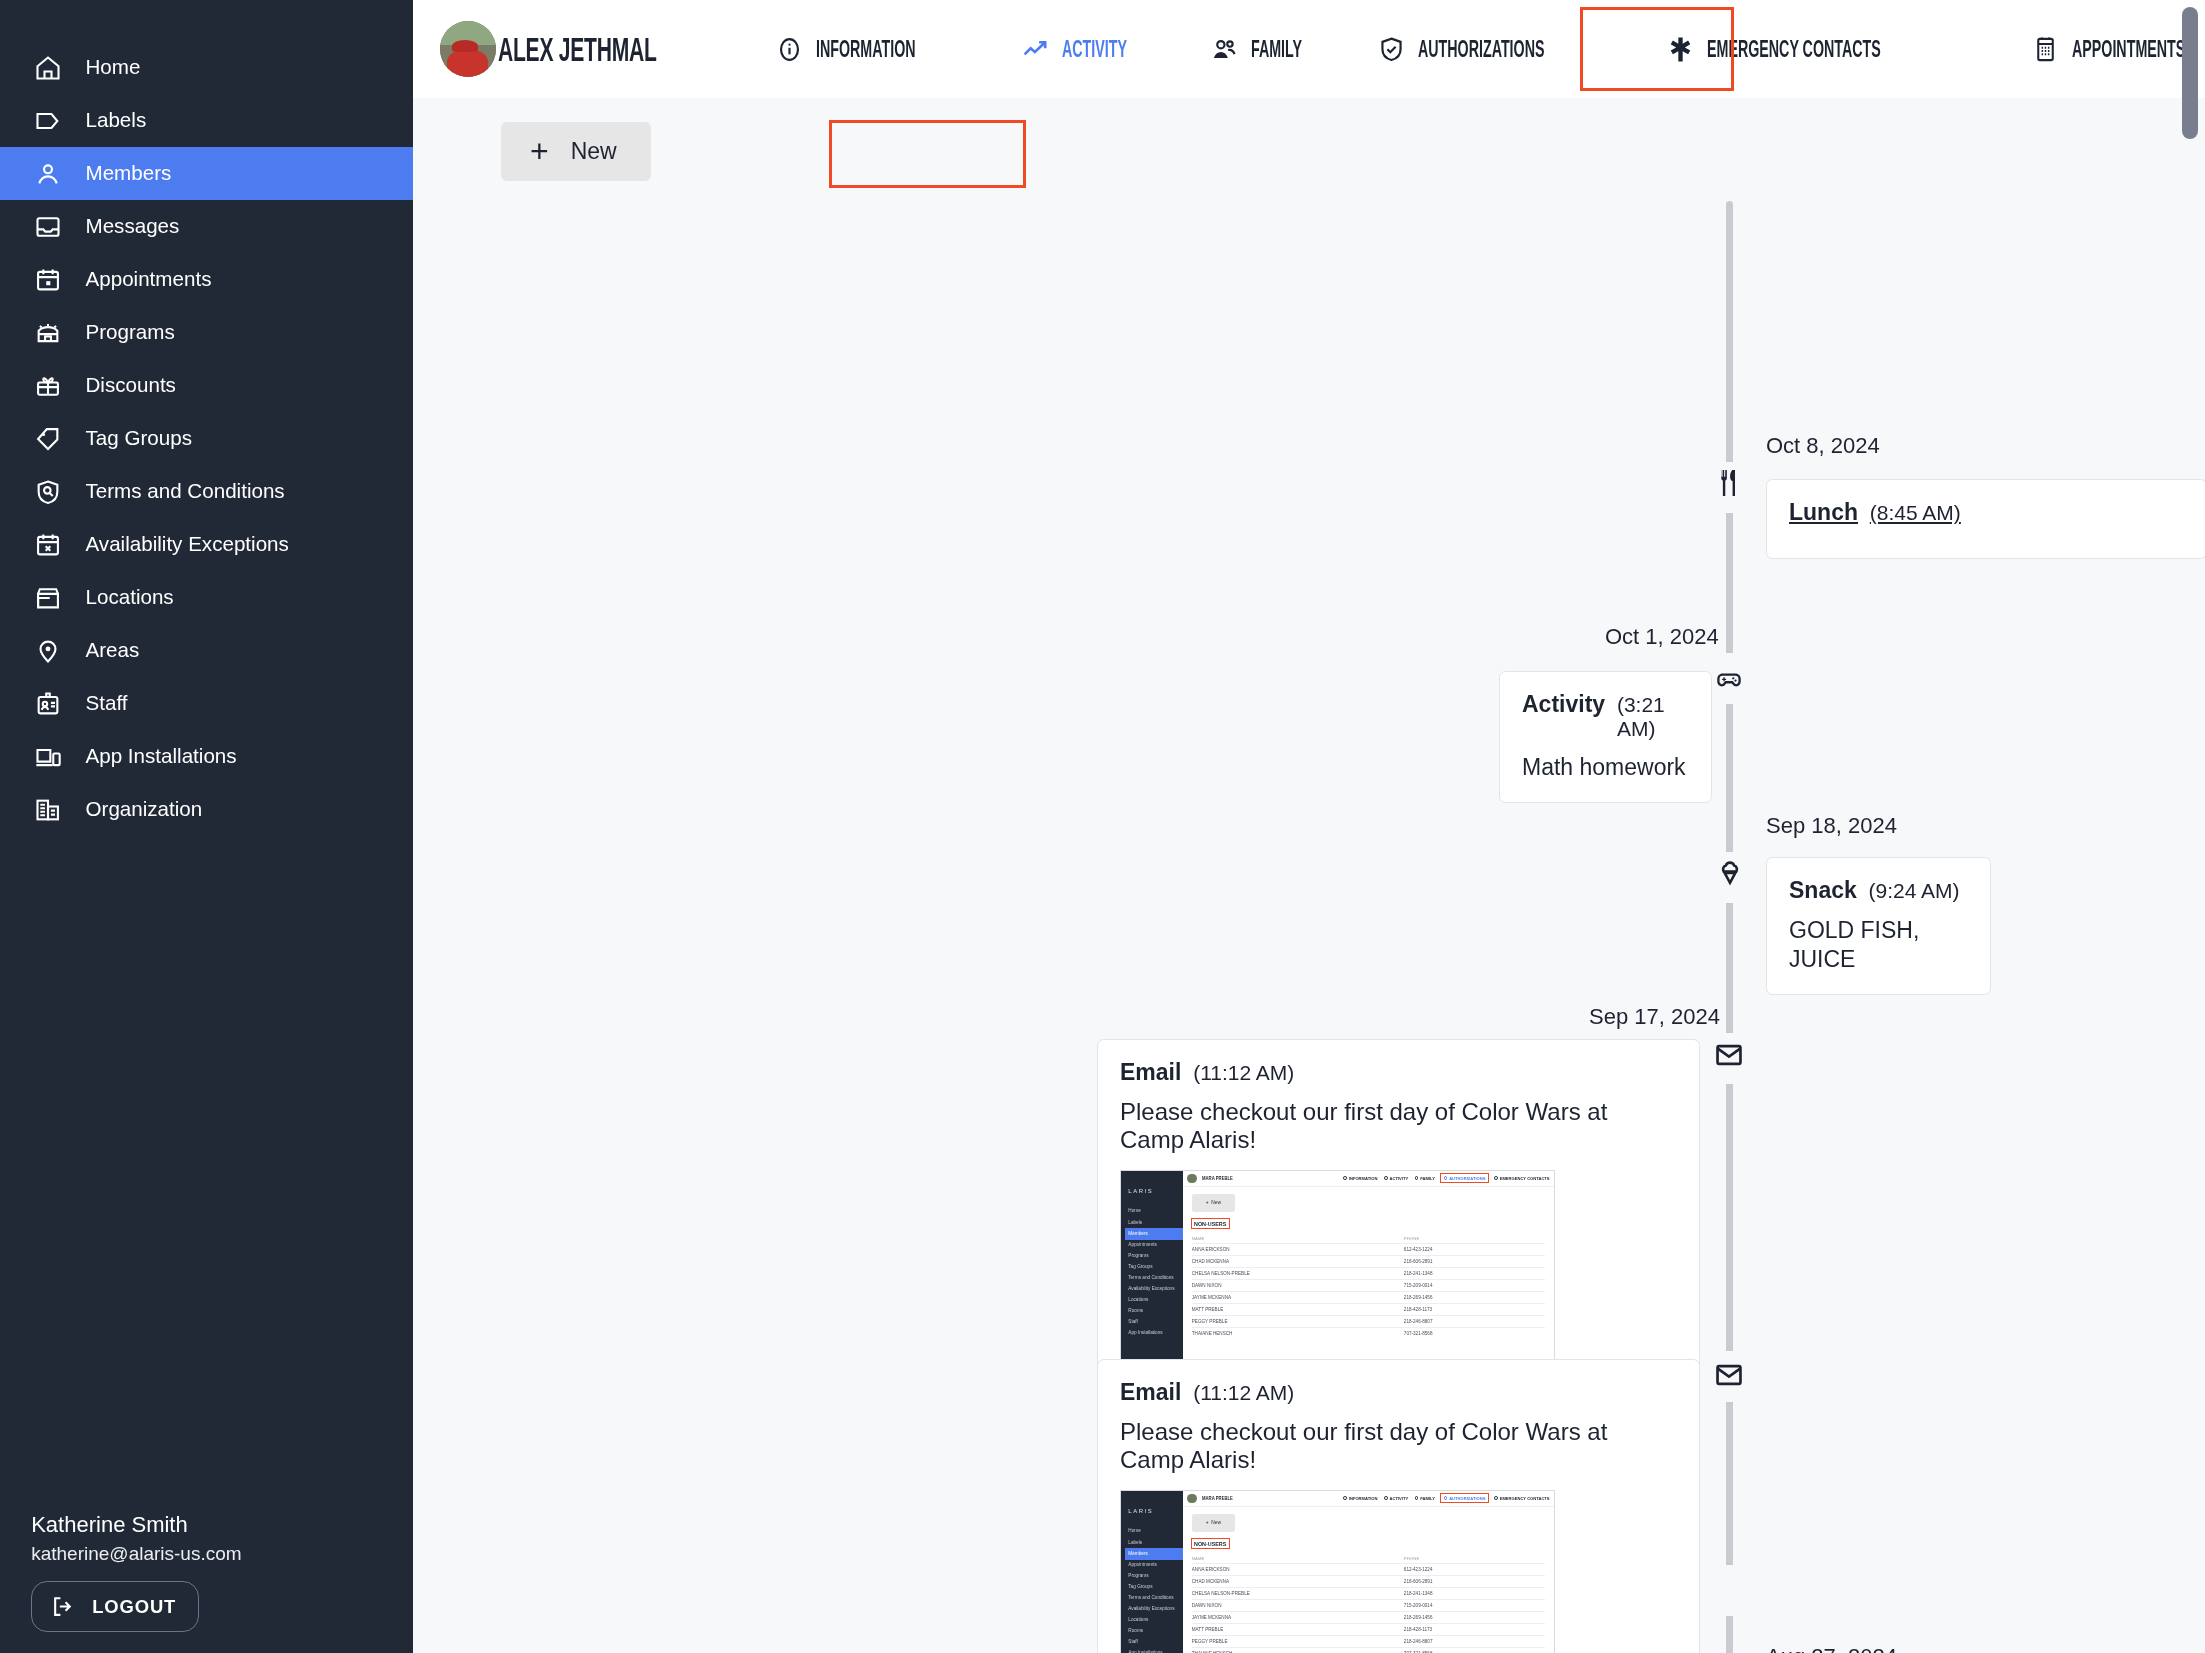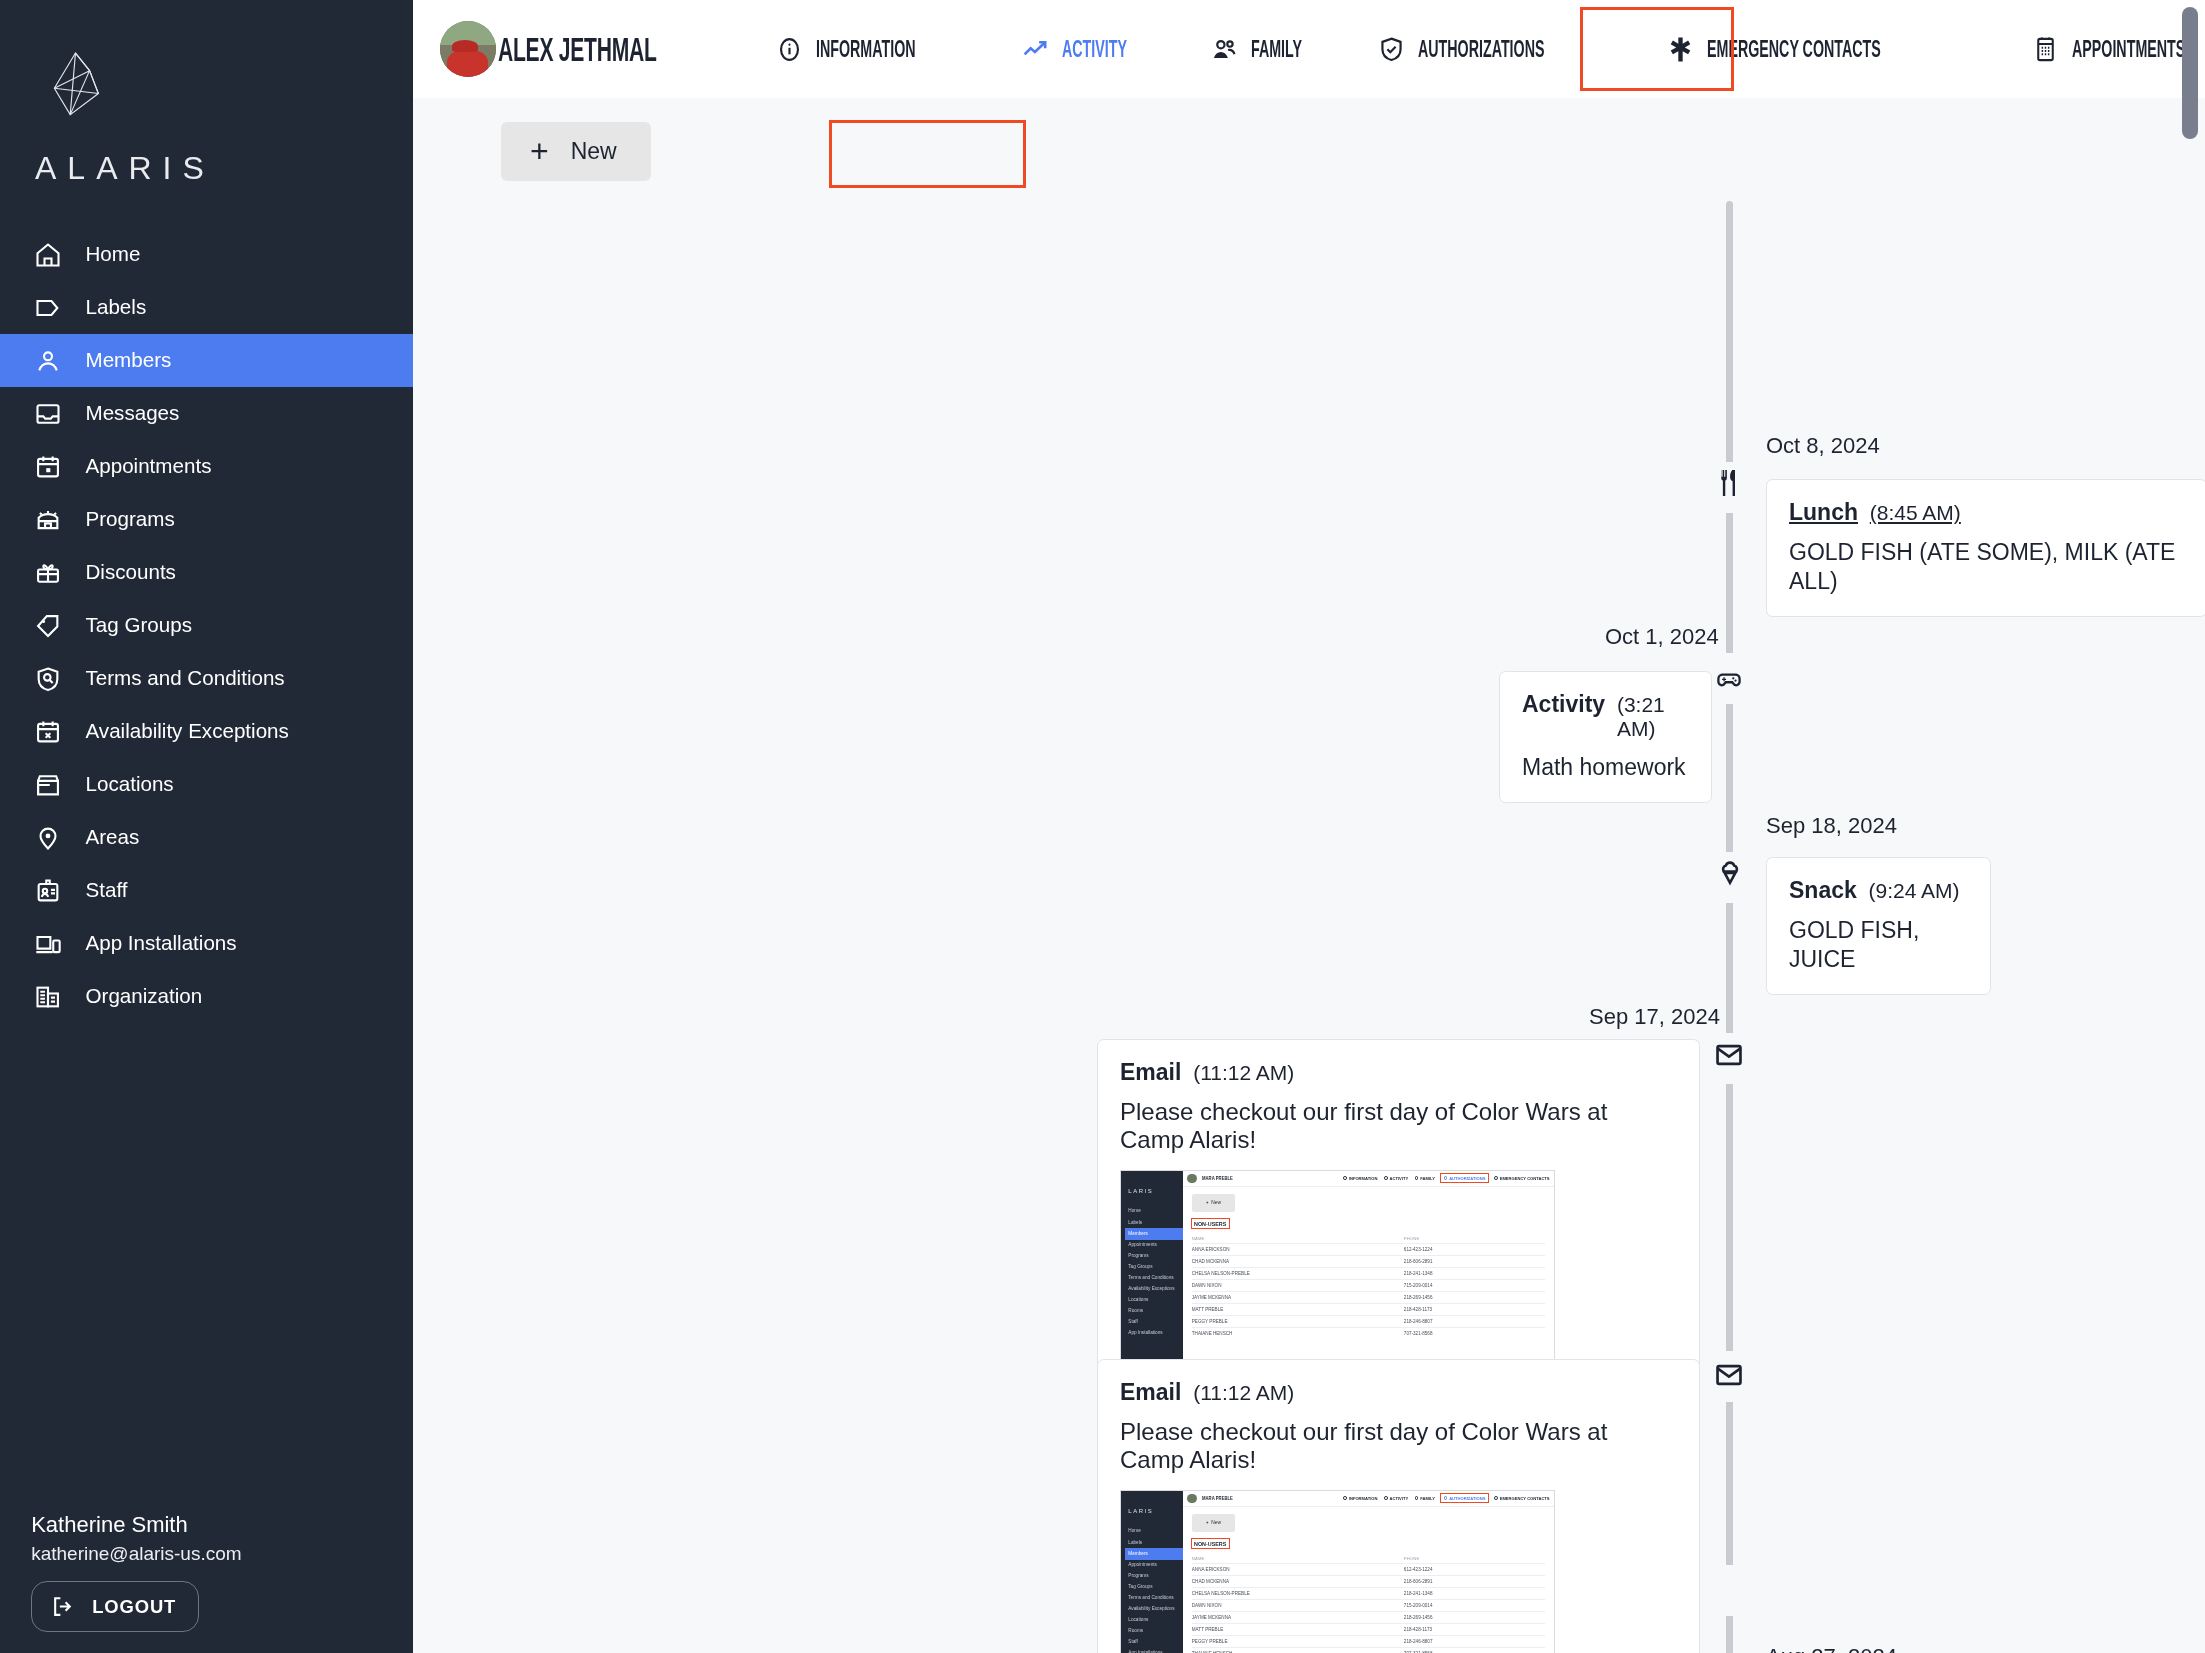--- a/index.html
+++ b/index.html
@@ -165,33 +165,20 @@
     position: absolute; right: 7.4px; top: 7.4px; width: 16px; height: 132px;
     background: #787e8d; border-radius: 8.8px; z-index: 40;
   }
 </style>
 </head>
 <body>
 
 <div id="app">
 
   <aside id="sidebar">
-    <div class="brand">
-      <svg class="brand-mark" viewBox="0 0 100 100">
-        <g fill="none" stroke="#e3e6ea" stroke-width="1.3">
-          <path d="M46 8 L22 48 L40 78 L72 54 L62 28 Z"></path>
-          <path d="M46 8 L62 28 L72 54"></path>
-          <path d="M22 48 L62 28"></path>
-          <path d="M46 8 L40 78"></path>
-          <path d="M22 48 L72 54"></path>
-          <path d="M40 78 L62 28"></path>
-        </g>
-      </svg>
-      <div class="brand-name">ALARIS</div>
-    </div>
 
     <nav class="nav">
       <div class="nav-item">
         <svg class="ico" viewBox="0 0 24 24" fill="none" stroke="#fff" stroke-width="1.8">
             <path d="M3 10.5 12 3l9 7.5V21H3z"></path>
             <path d="M9 21v-6h6v6"></path>
           </svg>
         <span class="nav-label">Home</span>
       </div>
       <div class="nav-item">
@@ -404,21 +391,20 @@
       <div class="date-label" style="left:1353px; top:232px;">Oct 8, 2024</div>
       <svg class="node-icon" style="left:1300px; top:266px;" viewBox="0 0 24 24" fill="currentColor">
         <path d="M6.2 2.2v6.2c0 .9.5 1.5 1.2 1.8V21.8h1.8V10.2c.7-.3 1.2-.9 1.2-1.8V2.2H9.2v5.1H8.4V2.2H7.2v5.1h-.8V2.2z"></path>
         <path d="M14.4 2.2c-1.1 1.3-1.6 3-1.6 5 0 1.8.6 3 1.9 3.5v11.1h1.8V2.2z"></path>
       </svg>
       <div class="card" style="left:1353px; top:278px; width:441px;">
         <div class="card-head ul">
           <span class="card-kind">Lunch</span>
           <span class="card-time">(8:45 AM)</span>
         </div>
-        <div class="card-body">GOLD FISH (ATE SOME), MILK (ATE ALL)</div>
       </div>
 
       <div class="date-label" style="left:1192px; top:423px;">Oct 1, 2024</div>
       <svg class="node-icon" style="left:1300px; top:463px;" viewBox="0 0 24 24" fill="currentColor">
         <path d="M7.2 7.2h9.6c2.3 0 4 1.8 4 4v2.2c0 1.9-1.5 3.4-3.4 3.4-1 0-1.9-.4-2.5-1.2l-.8-1H9.9l-.8 1c-.6.8-1.5 1.2-2.5 1.2A3.4 3.4 0 0 1 3.2 13.4v-2.2c0-2.2 1.8-4 4-4zm0 1.7a2.3 2.3 0 0 0-2.3 2.3v2.2c0 .9.8 1.7 1.7 1.7.5 0 .9-.2 1.2-.6l1.3-1.7h5.8l1.3 1.7c.3.4.7.6 1.2.6.9 0 1.7-.8 1.7-1.7v-2.2a2.3 2.3 0 0 0-2.3-2.3z"></path>
         <path d="M7.8 10h1v1h1v1h-1v1h-1v-1h-1v-1h1z"></path>
         <circle cx="15.2" cy="10.7" r=".85"></circle>
           <circle cx="16.9" cy="12.4" r=".85"></circle>
       </svg>
       <div class="card" style="left:1086px; top:470px; width:213px;">

